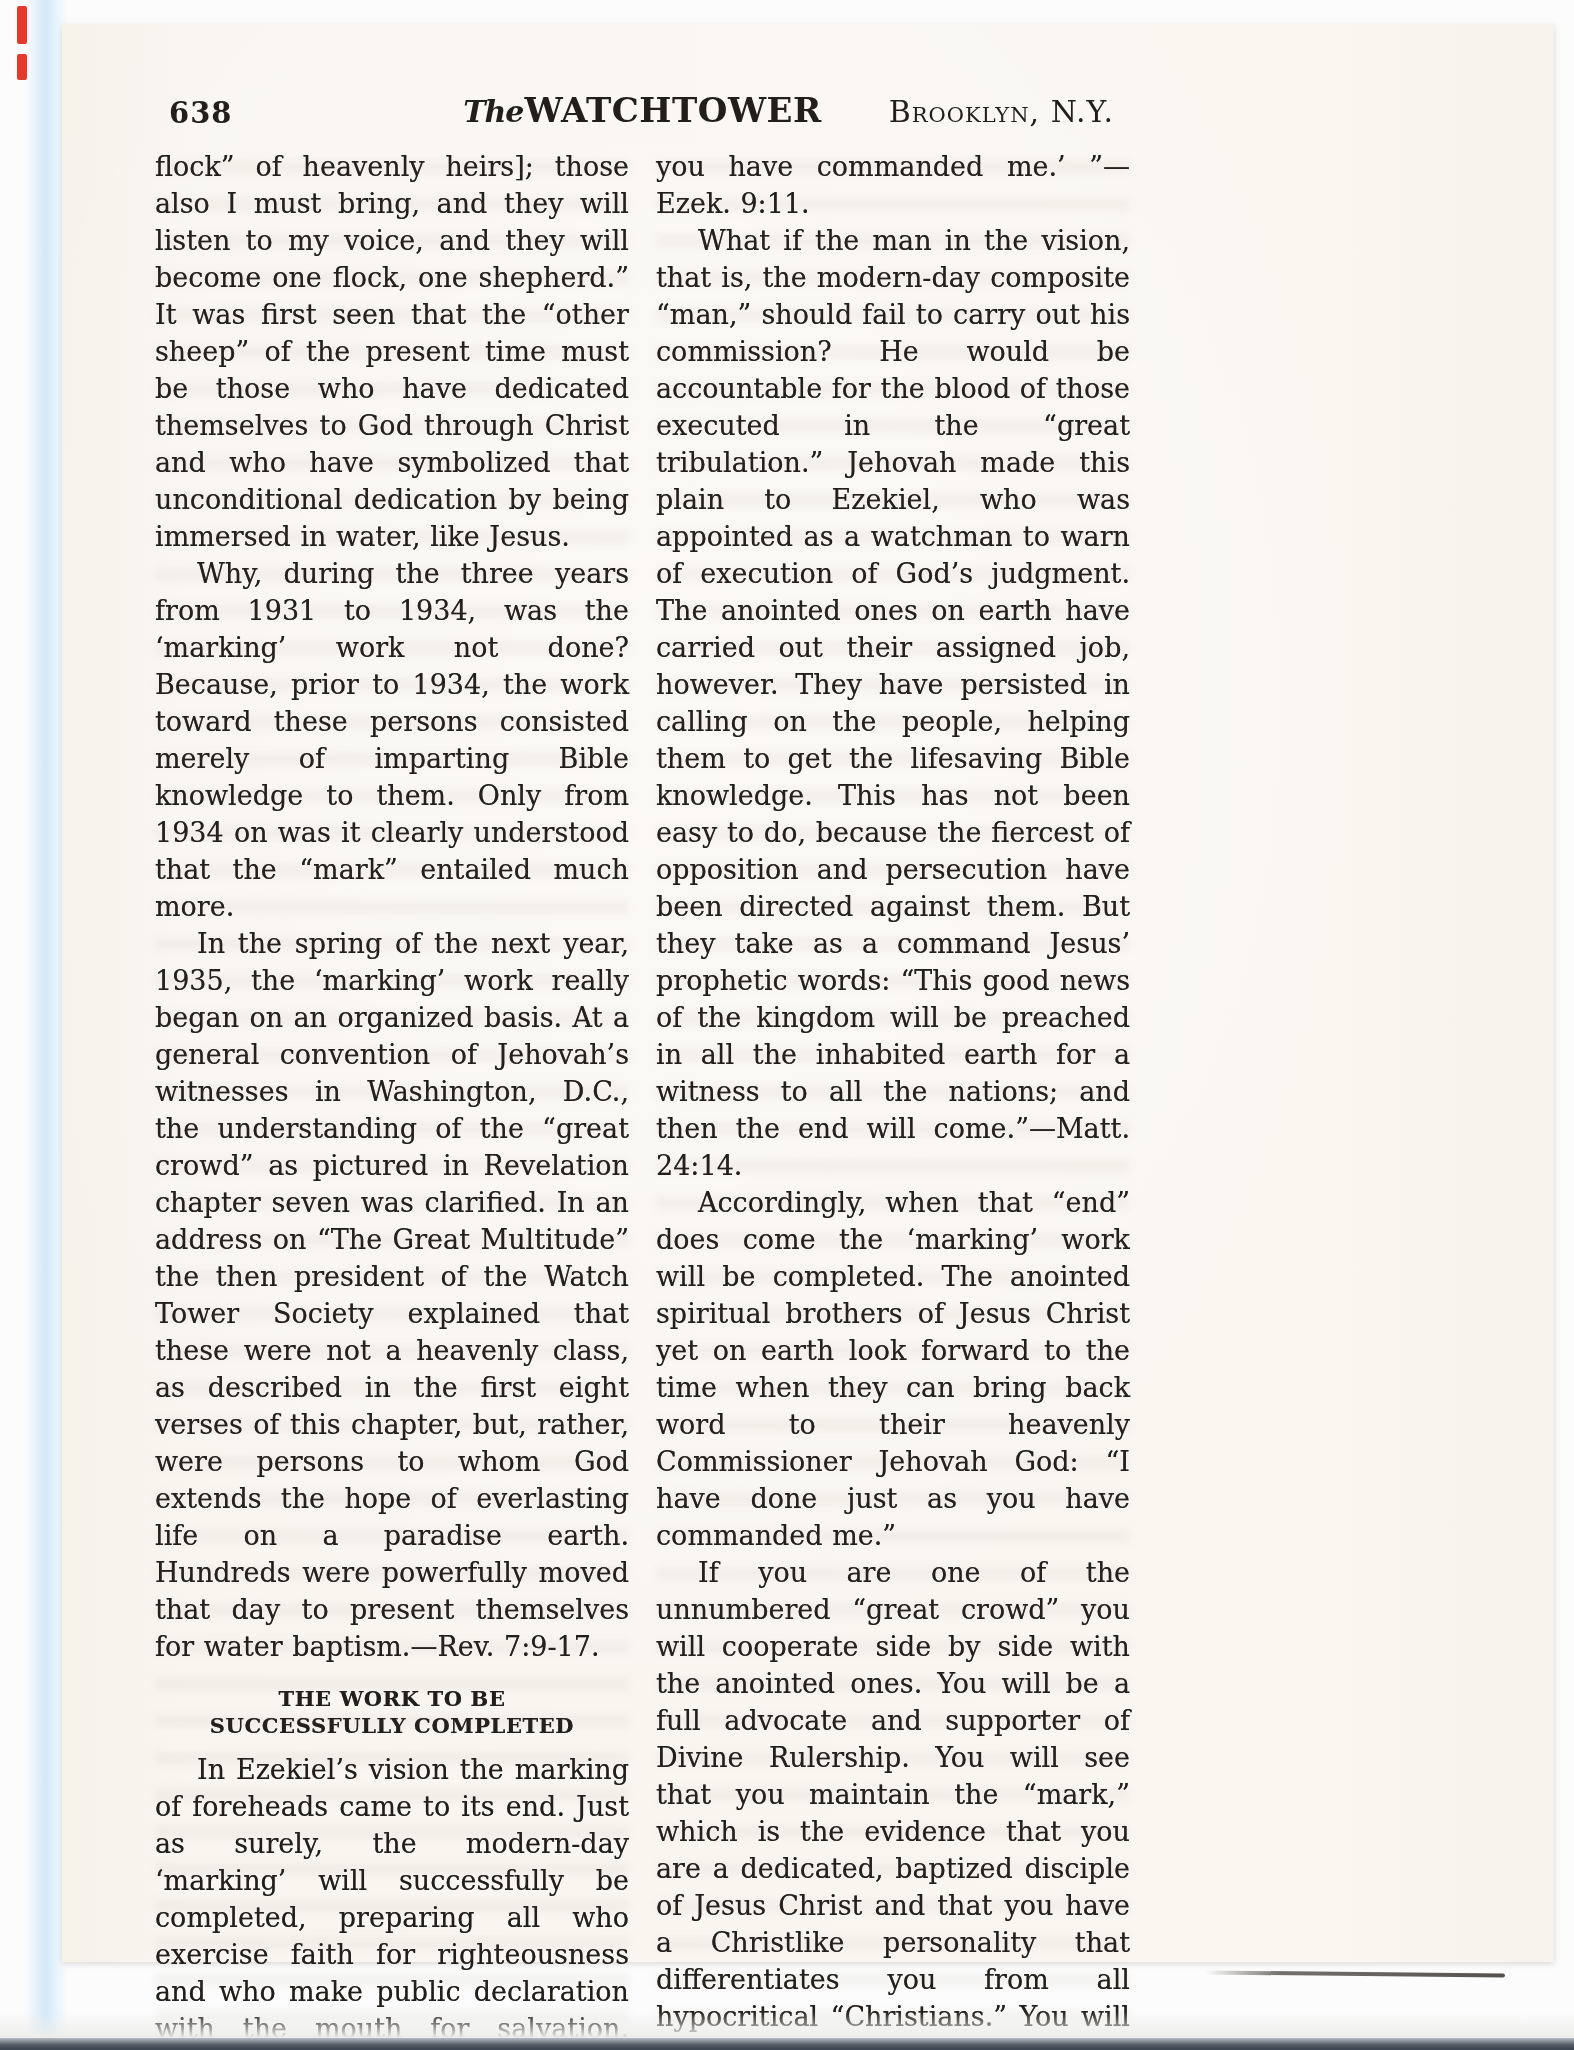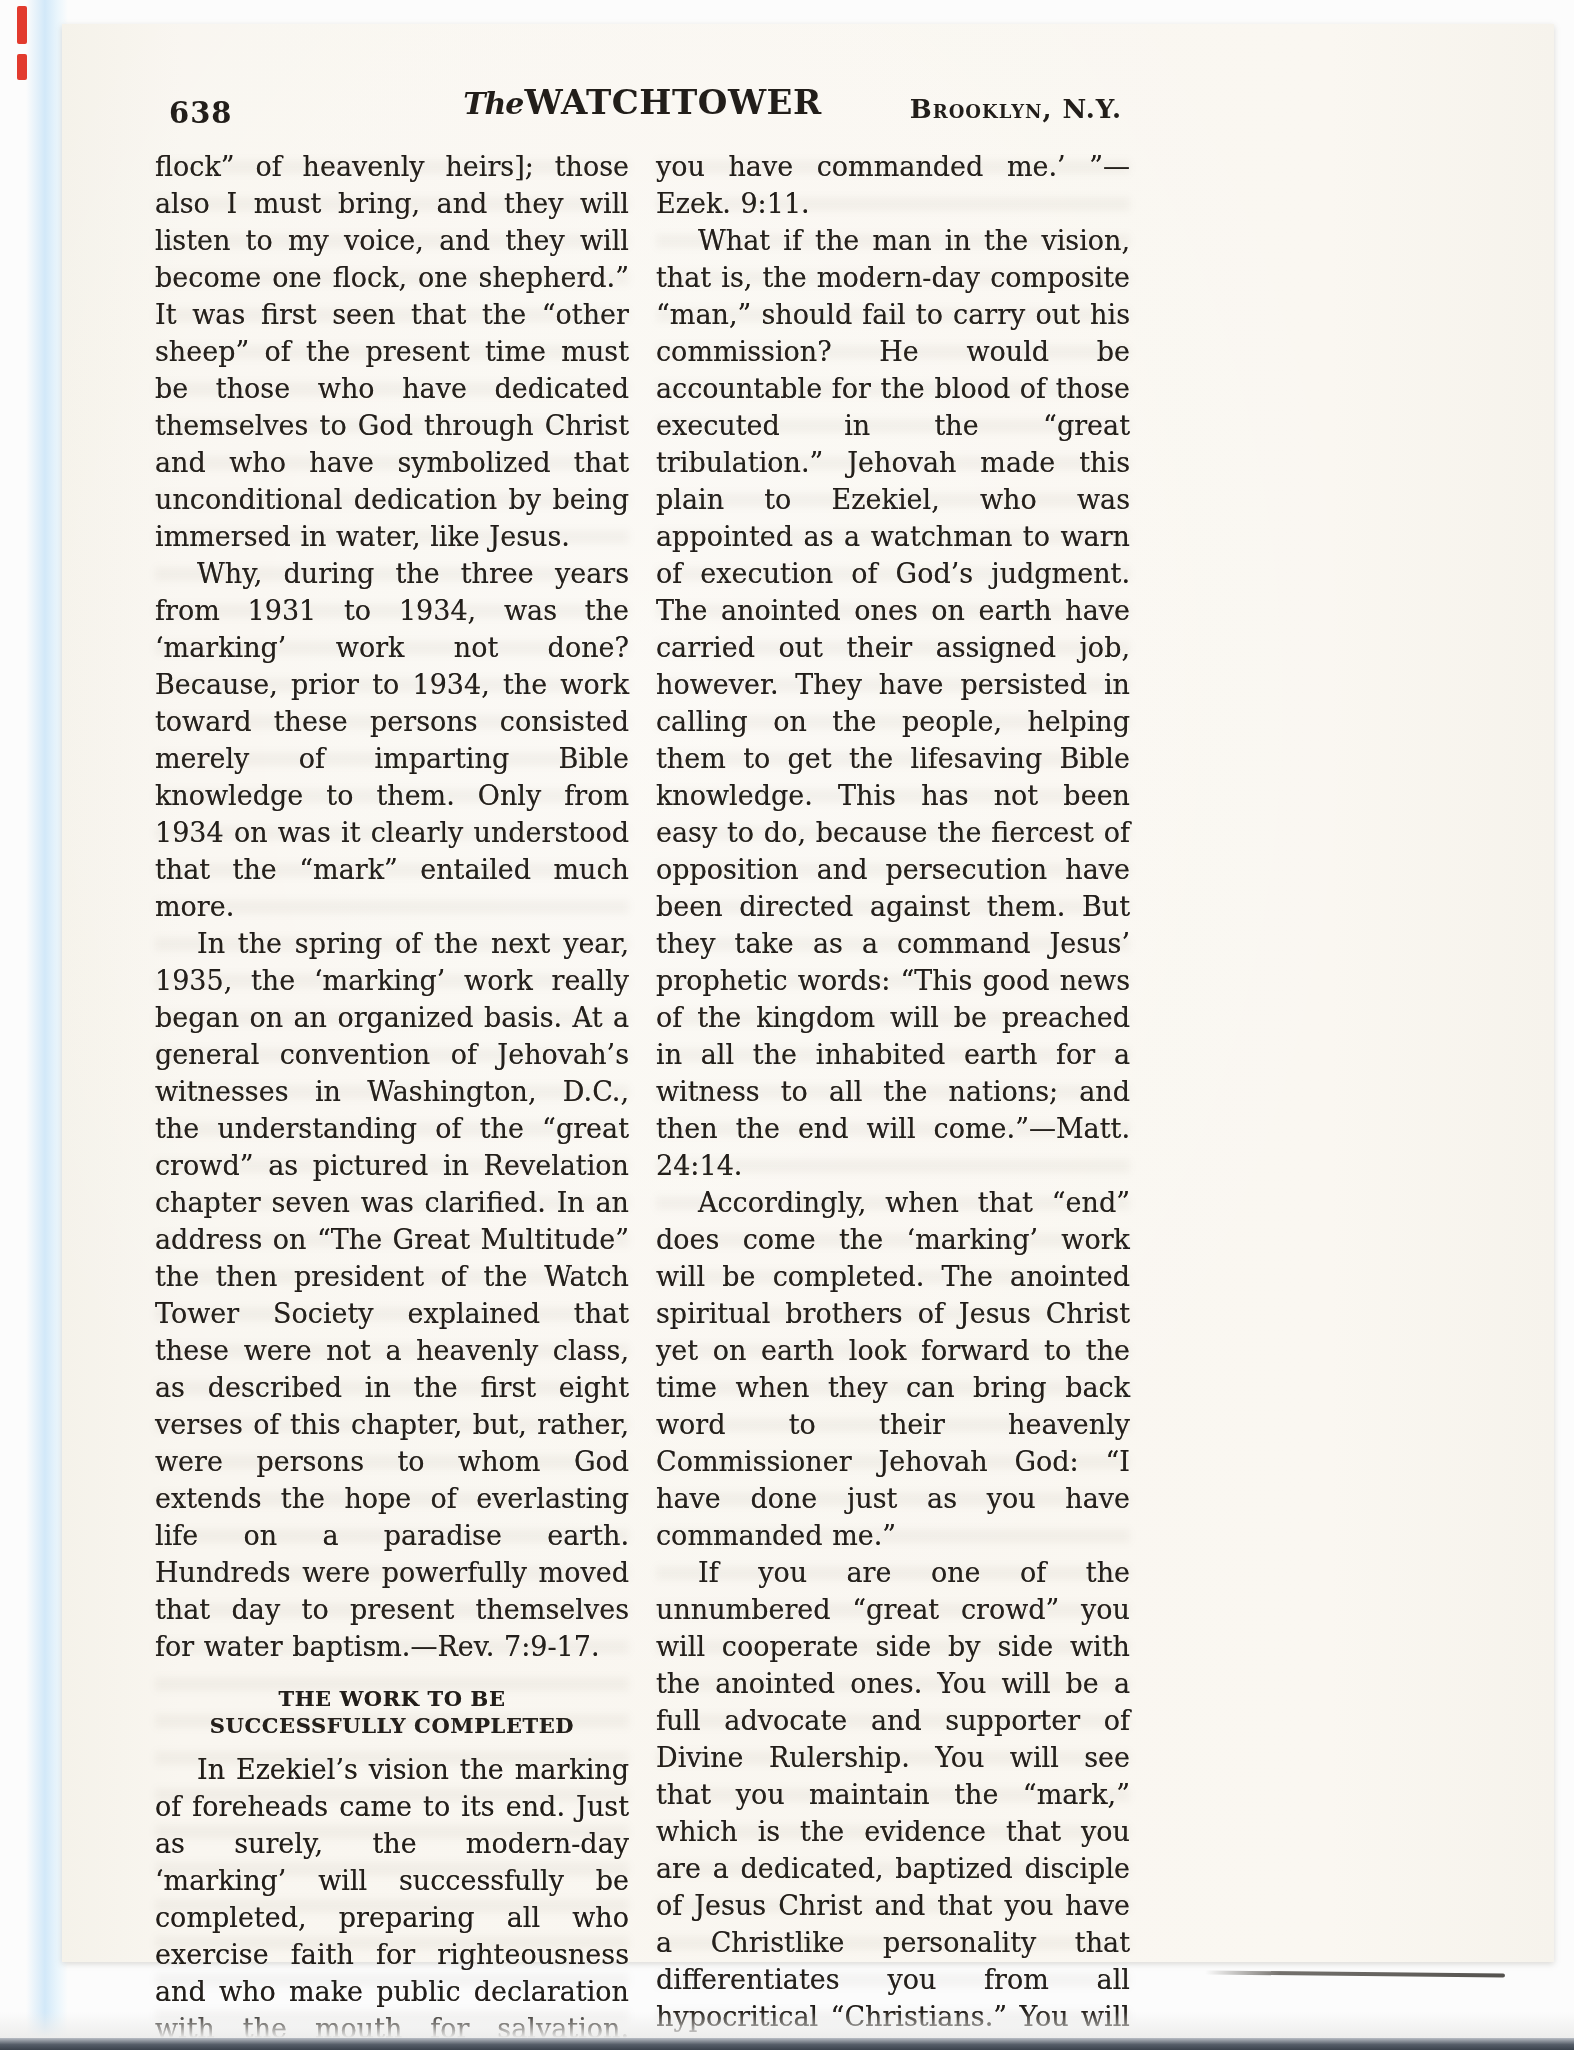--- a/index.html
+++ b/index.html
@@ -39,34 +39,34 @@
       linear-gradient(90deg, #f5f2ea 0%, #f9f6f0 8%, #faf7f1 85%, #f6f3ec 100%);
     box-shadow: 0 2px 6px rgba(120,115,105,0.25);
   }
   .content { position: absolute; left: 93px; top: 58px; width: 975px; color: #221e1a; }
   .page-header { position: relative; height: 52px; }
   .page-number {
     position: absolute; left: 14px; top: 14px;
     font-size: 29px; letter-spacing: 1px; font-weight: 600;
   }
   .masthead {
-    position: absolute; left: 50%; top: 0; transform: translateX(-50%);
+    position: absolute; left: 50%; top: 8px; transform: translateX(-50%);
     white-space: nowrap;
     text-align: right;
   }
   .masthead .the {
     font-style: italic; font-weight: 700; font-size: 30px; letter-spacing: -1px;
     margin-right: 1px;
   }
   .masthead .title {
     font-weight: 700; font-size: 34px; letter-spacing: 0.5px;
   }
   .issue-location {
-    position: absolute; right: 8px; top: 12px;
-    font-variant: small-caps; font-size: 26px; font-weight: 700; letter-spacing: 1px;
+    position: absolute; right: 16px; top: 12px;
+    font-variant: small-caps; font-size: 30px; font-weight: 400; letter-spacing: 1px;
   }
   .columns { display: flex; gap: 27px; margin-top: 14px; position: relative; }
   .column { width: 474px; position: relative; }
   .para {
     margin: 0; font-size: 27px; line-height: 37px;
     text-align: justify; text-justify: inter-word;
     text-shadow: 0 0 0.5px rgba(34,28,22,0.6);
     word-spacing: 1px;
   }
   .para.indent { text-indent: 42px; }

